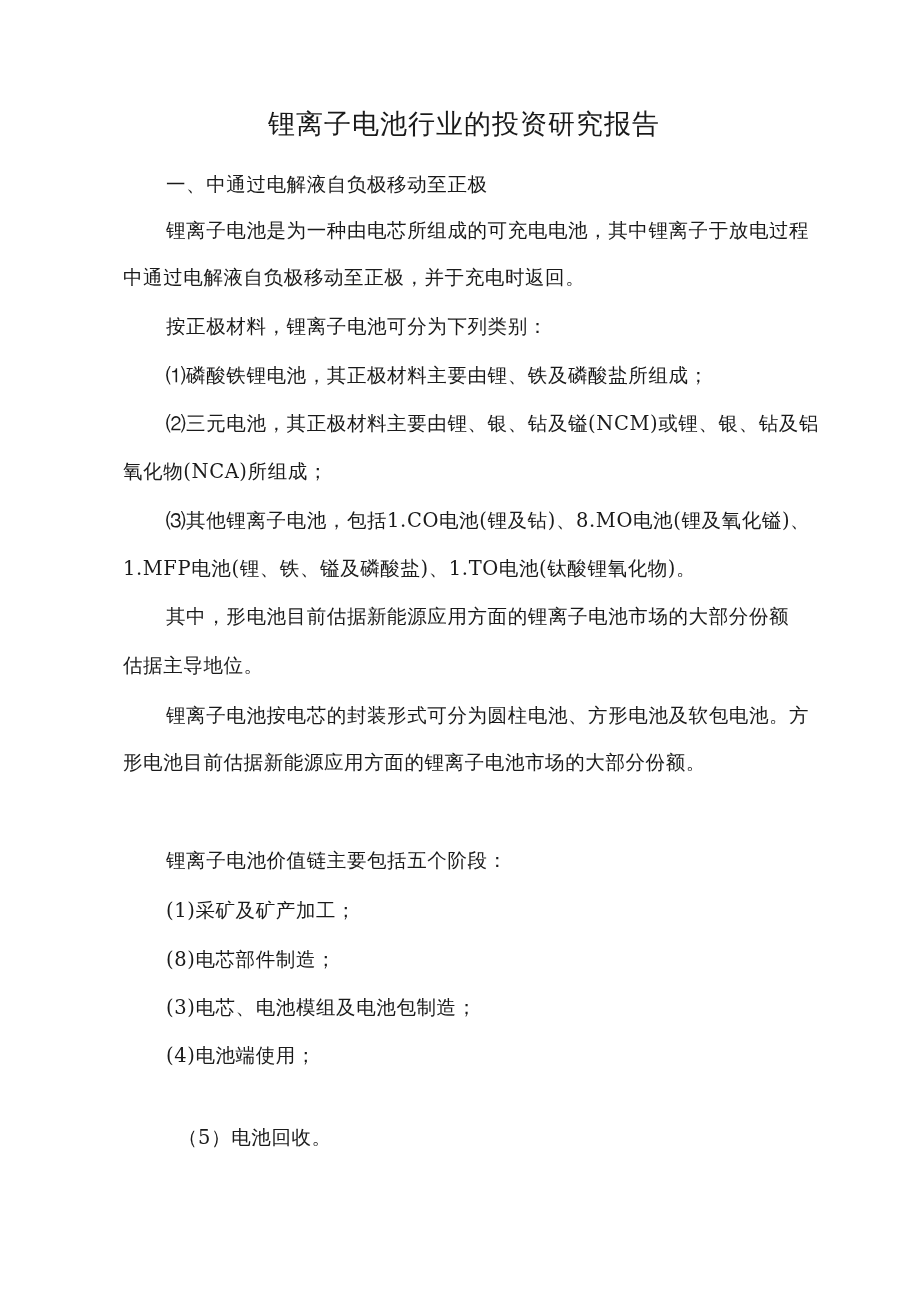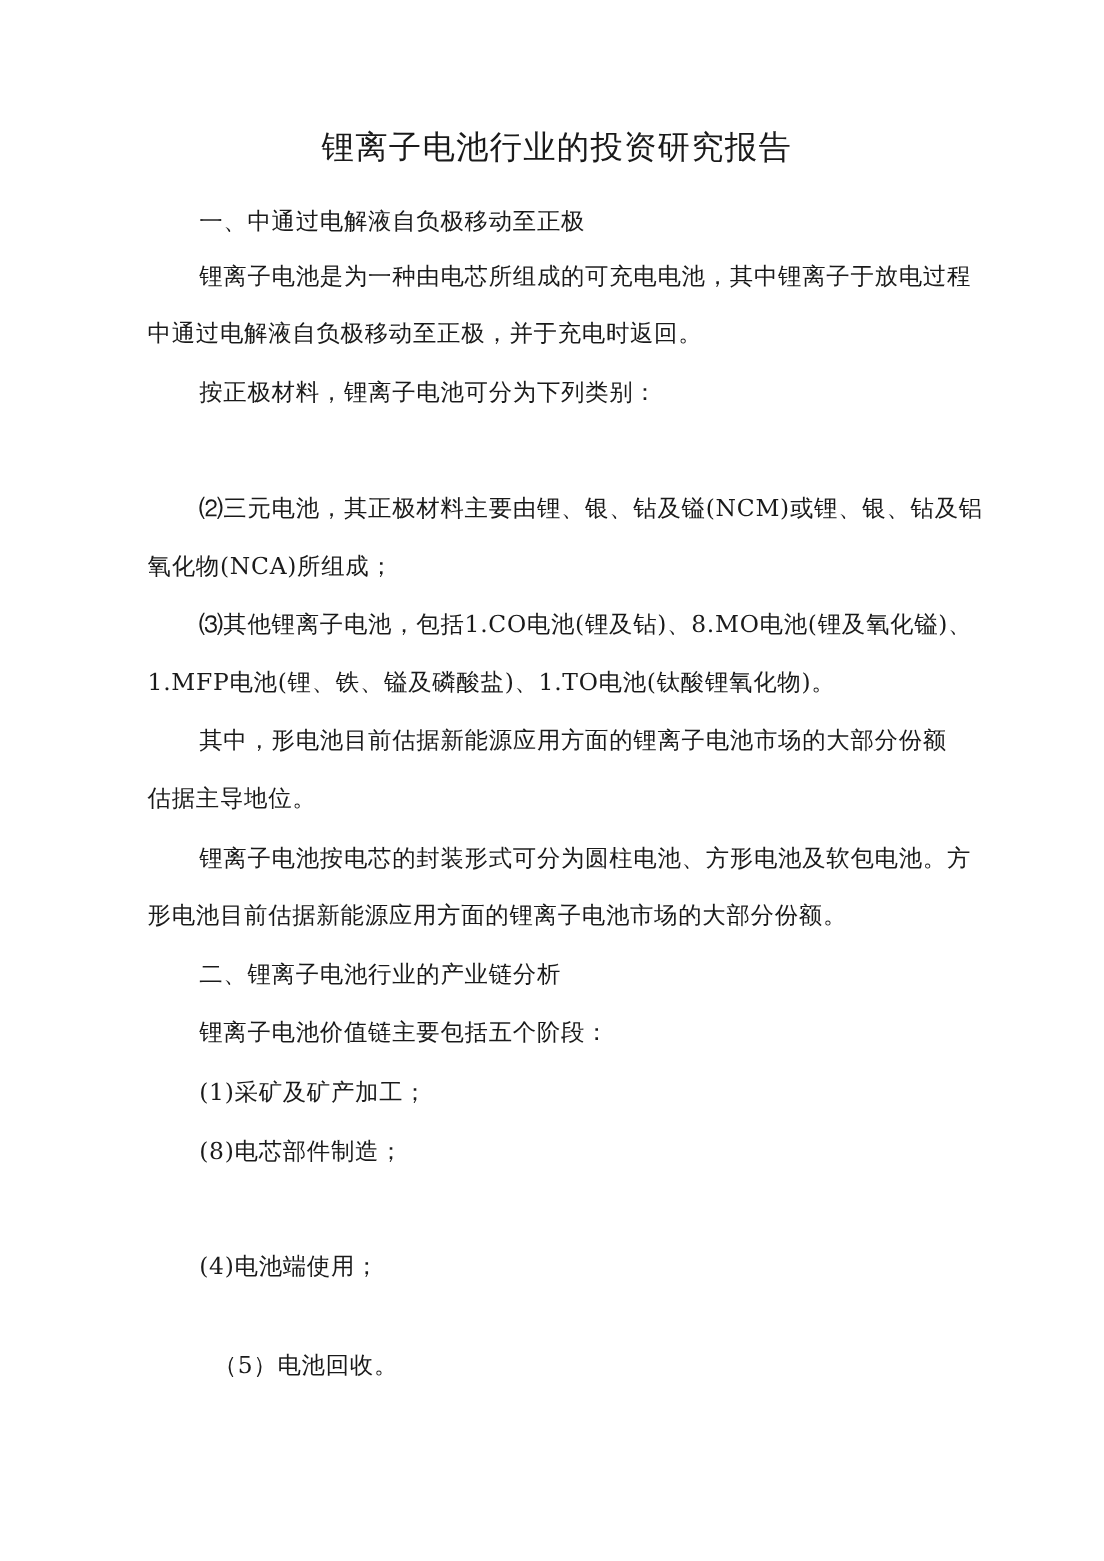--- a/index.html
+++ b/index.html
@@ -52,34 +52,35 @@
 <div class="page">
   <h1 class="title">锂离子电池行业的投资研究报告</h1>
 
   <div class="line indent" style="top:170px">一、中通过电解液自负极移动至正极</div>
 
   <div class="line indent" style="top:216px">锂离子电池是为一种由电芯所组成的可充电电池，其中锂离子于放电过程</div>
   <div class="line flush" style="top:263px">中通过电解液自负极移动至正极，并于充电时返回。</div>
 
   <div class="line indent" style="top:312px">按正极材料，锂离子电池可分为下列类别：</div>
 
+  <div class="line indent" style="top:361px">⑴磷酸铁锂电池，其正极材料主要由锂、铁及磷酸盐所组成；</div>
 
   <div class="line indent" style="top:409px">⑵三元电池，其正极材料主要由锂、银、钻及镒(NCM)或锂、银、钻及铝</div>
   <div class="line flush" style="top:457px">氧化物(NCA)所组成；</div>
 
   <div class="line indent" style="top:506px">⑶其他锂离子电池，包括1.CO电池(锂及钻)、8.MO电池(锂及氧化镒)、</div>
   <div class="line flush" style="top:554px">1.MFP电池(锂、铁、镒及磷酸盐)、1.TO电池(钛酸锂氧化物)。</div>
 
   <div class="line indent" style="top:602px">其中，形电池目前估据新能源应用方面的锂离子电池市场的大部分份额</div>
   <div class="line flush" style="top:651px">估据主导地位。</div>
 
   <div class="line indent" style="top:701px">锂离子电池按电芯的封装形式可分为圆柱电池、方形电池及软包电池。方</div>
   <div class="line flush" style="top:748px">形电池目前估据新能源应用方面的锂离子电池市场的大部分份额。</div>
 
-  <div class="line indent" style="top:797px">二、锂离子电池行业的产业链分析</div>
 
   <div class="line indent" style="top:846px">锂离子电池价值链主要包括五个阶段：</div>
 
   <div class="line list-item" style="top:896px">(1)采矿及矿产加工；</div>
   <div class="line list-item" style="top:945px">(8)电芯部件制造；</div>
+  <div class="line list-item" style="top:993px">(3)电芯、电池模组及电池包制造；</div>
   <div class="line list-item" style="top:1041px">(4)电池端使用；</div>
   <div class="line list-item-5" style="top:1123px">（5）电池回收。</div>
 </div>
 
 </body></html>

